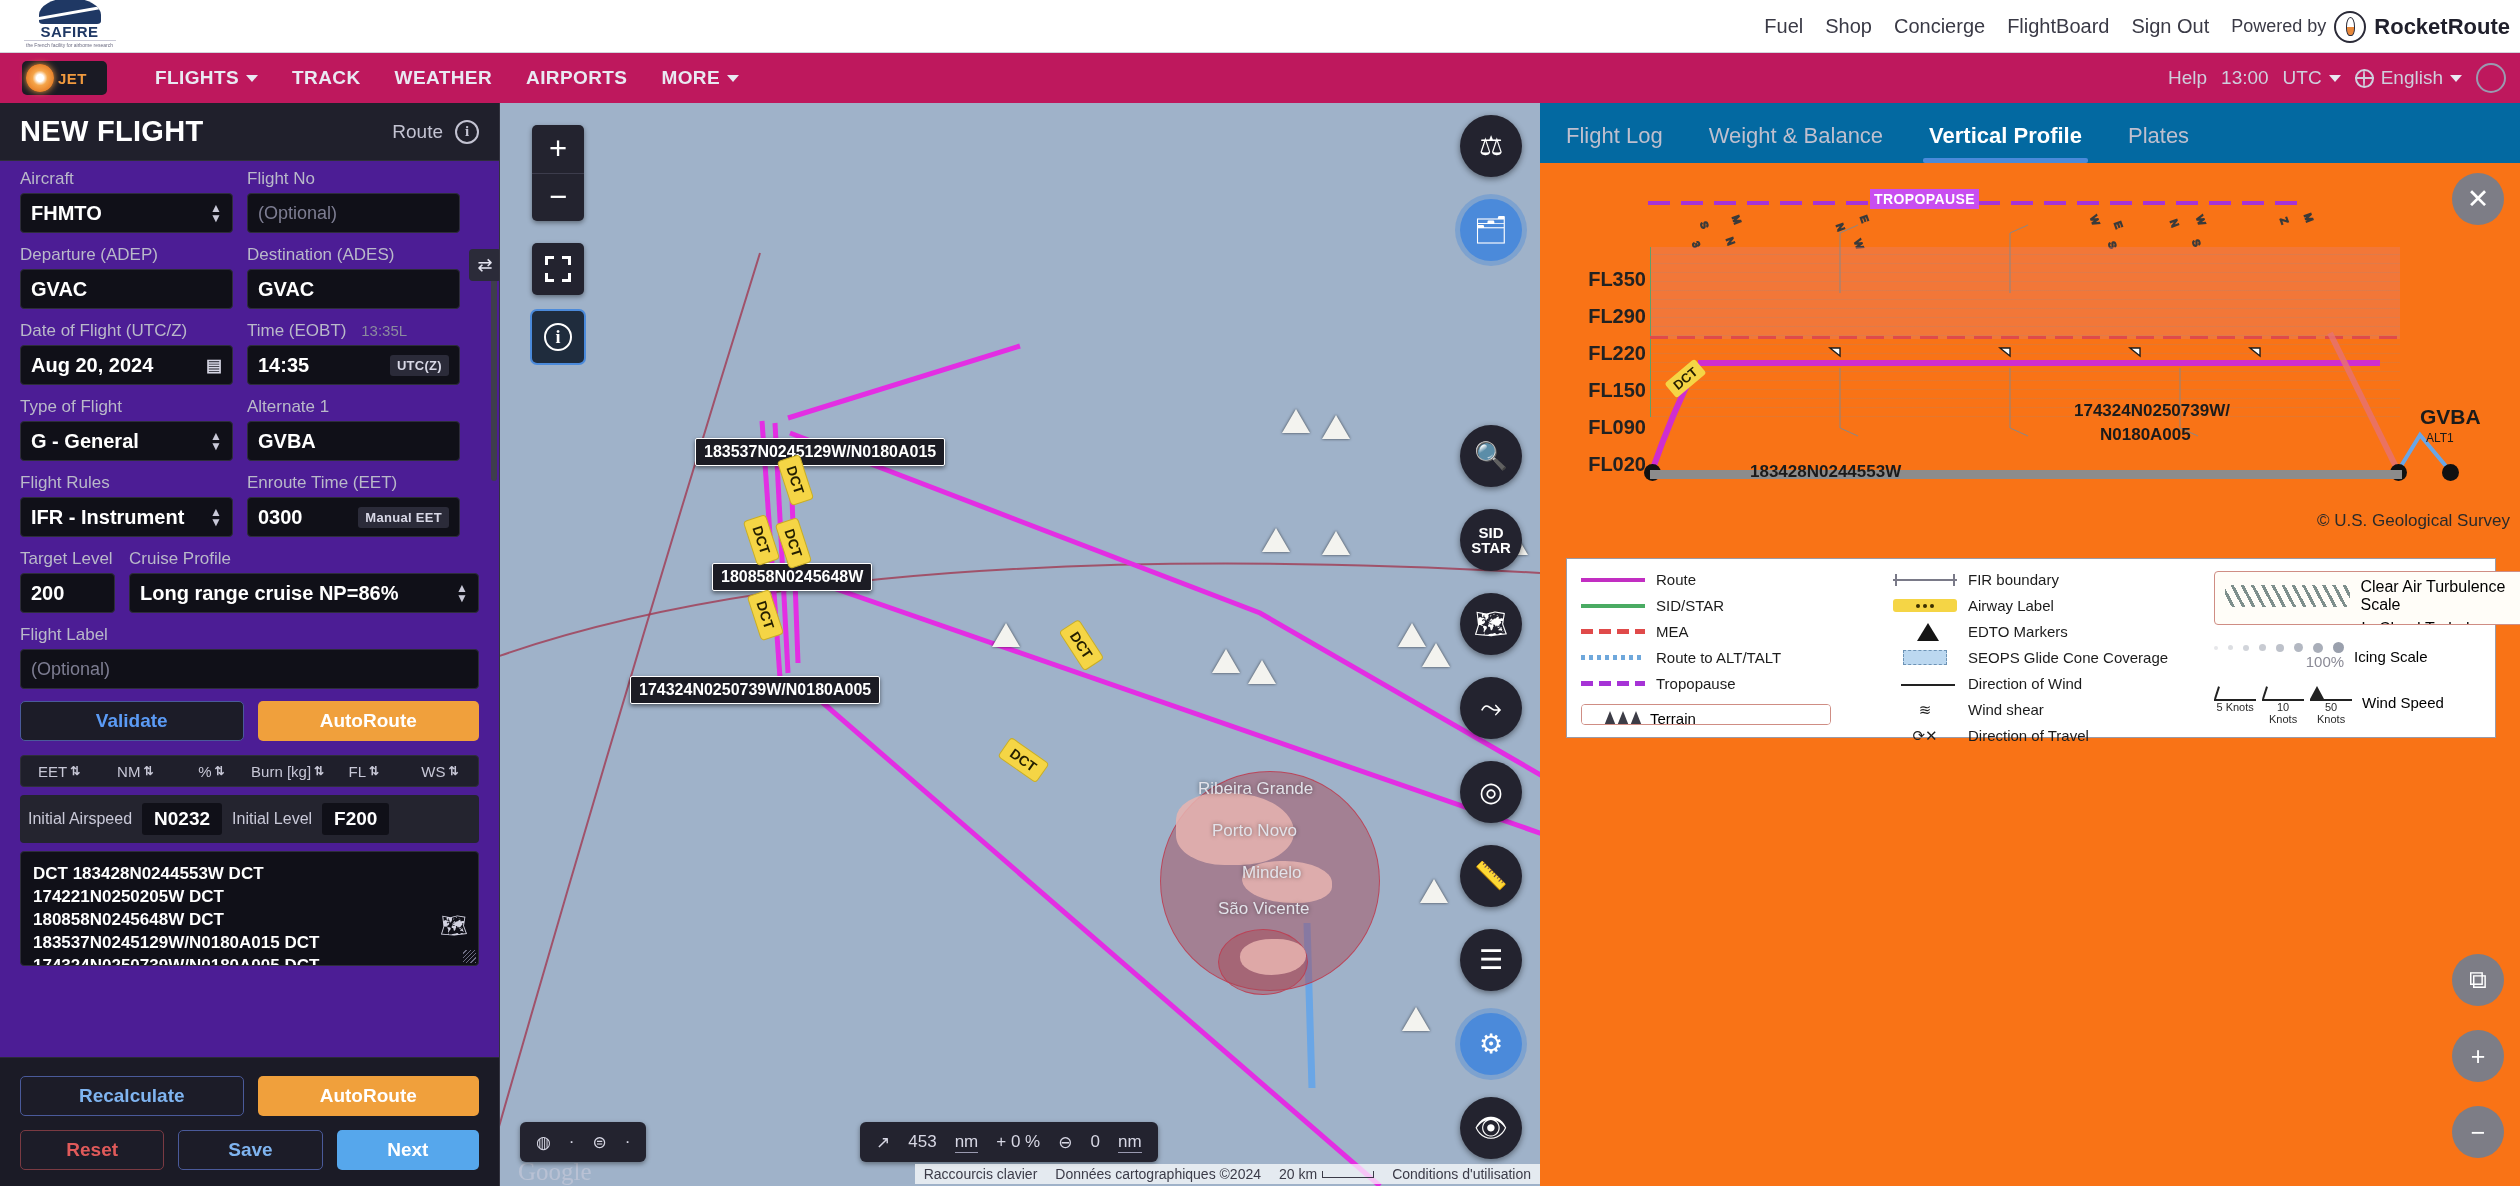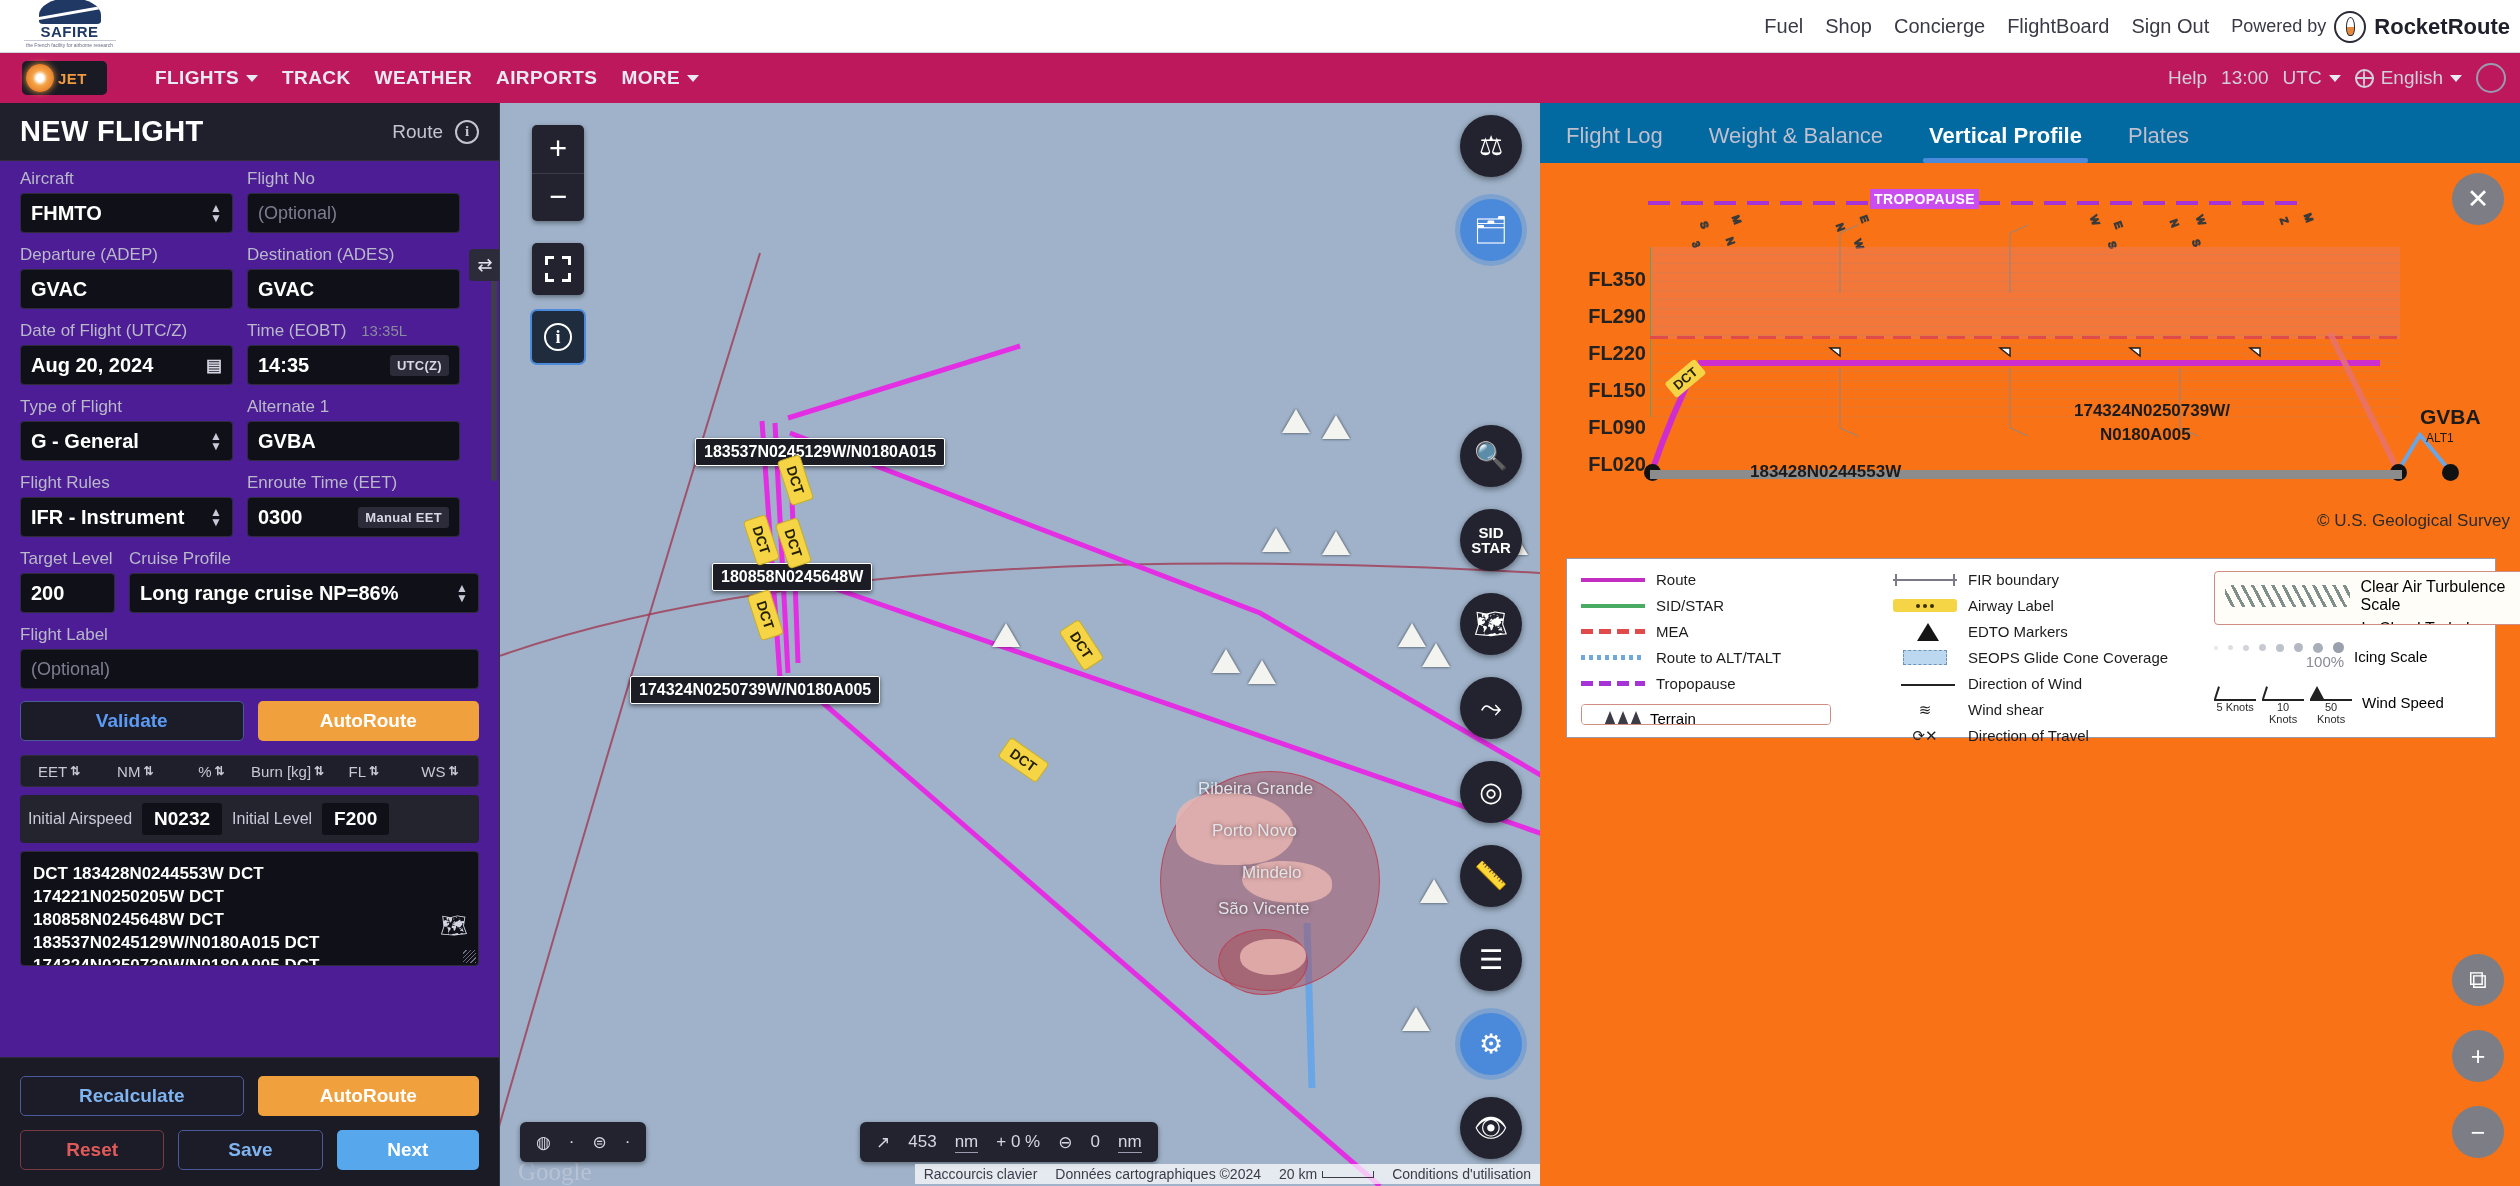--- a/index.html
+++ b/index.html
@@ -62,21 +62,21 @@
   .jet-logo {
     margin-left: 22px; width: 85px; height: 34px; border-radius: 5px;
     background: #1a1a24; display: flex; align-items: center; gap: 4px; padding-left: 4px;
   }
   .jet-sun {
     width: 28px; height: 28px; border-radius: 50%;
     background: radial-gradient(circle, #ffffff 18%, #f5a54a 38%, #e8822a 70%, #b35c12 100%);
     box-shadow: 0 0 7px #f19a3e;
   }
   .jet-text { font-size: 15px; font-weight: 700; color: #f09a3e; letter-spacing: .5px; }
-  .navlinks { display: flex; align-items: center; gap: 24px; margin-left: 48px; }
+  .navlinks { display: flex; align-items: center; gap: 34px; margin-left: 48px; }
   .navlink {
     font-size: 19px; font-weight: 700; color: #e9e9f2; letter-spacing: .4px;
     display: flex; align-items: center; gap: 7px; cursor: pointer;
   }
   .caret { width: 0; height: 0; border-left: 6px solid transparent; border-right: 6px solid transparent; border-top: 7px solid #e9e9f2; }
   .nav-right {
     position: absolute; right: 14px; top: 0; height: 50px;
     display: flex; align-items: center; gap: 14px; color: #cfcfdd; font-size: 19px;
   }
   .nav-right .item { display: flex; align-items: center; gap: 7px; cursor: pointer; }

